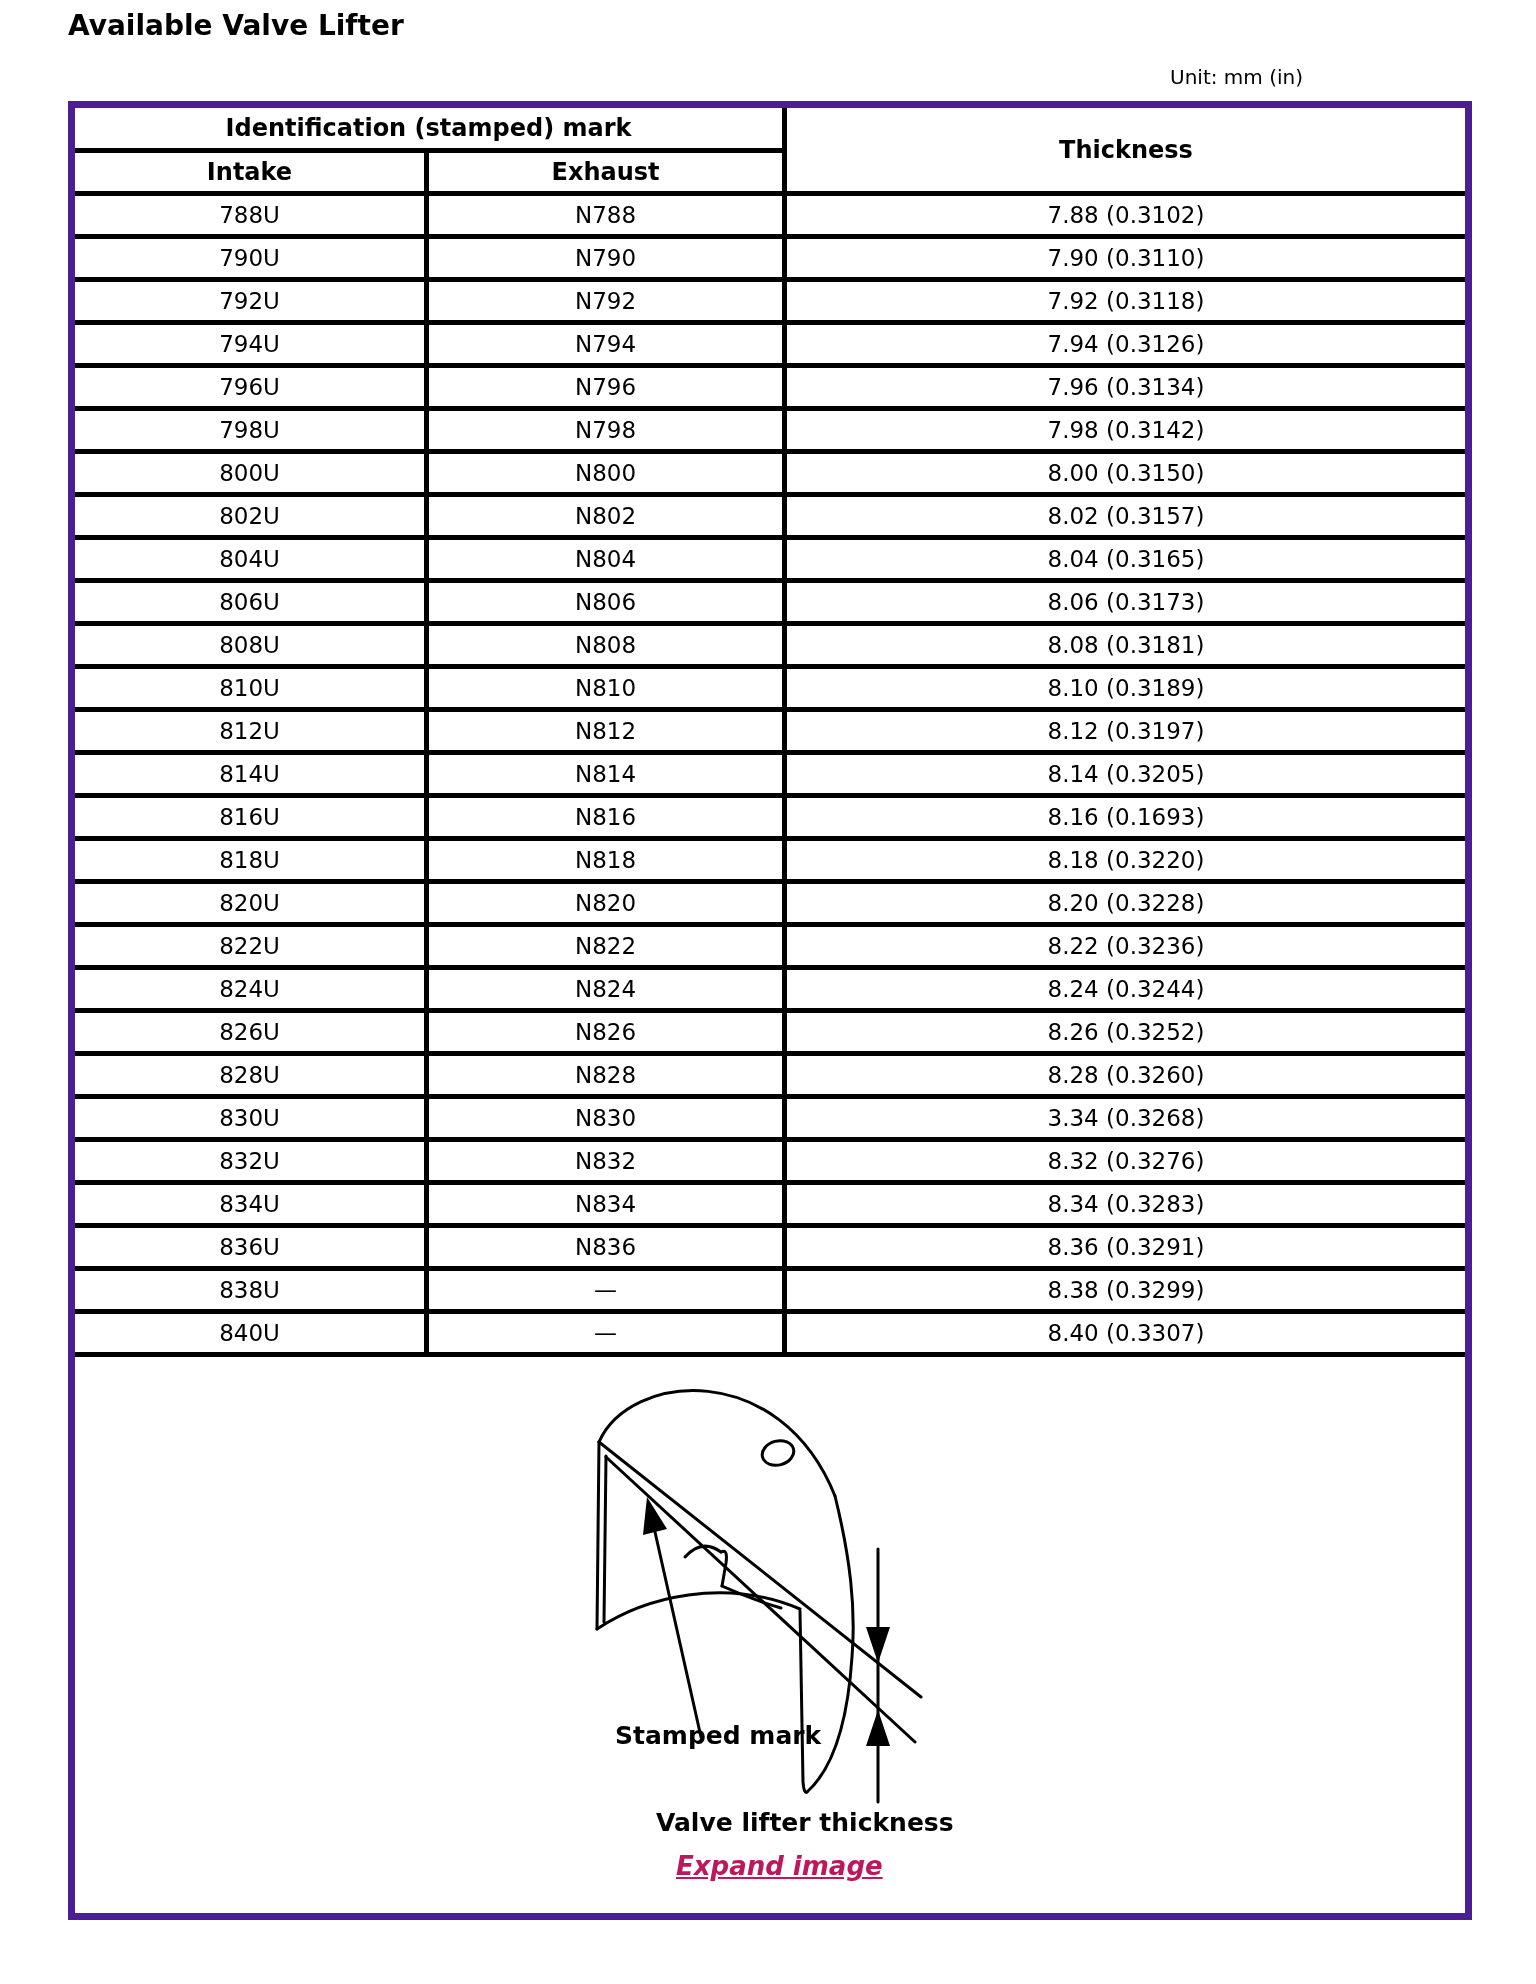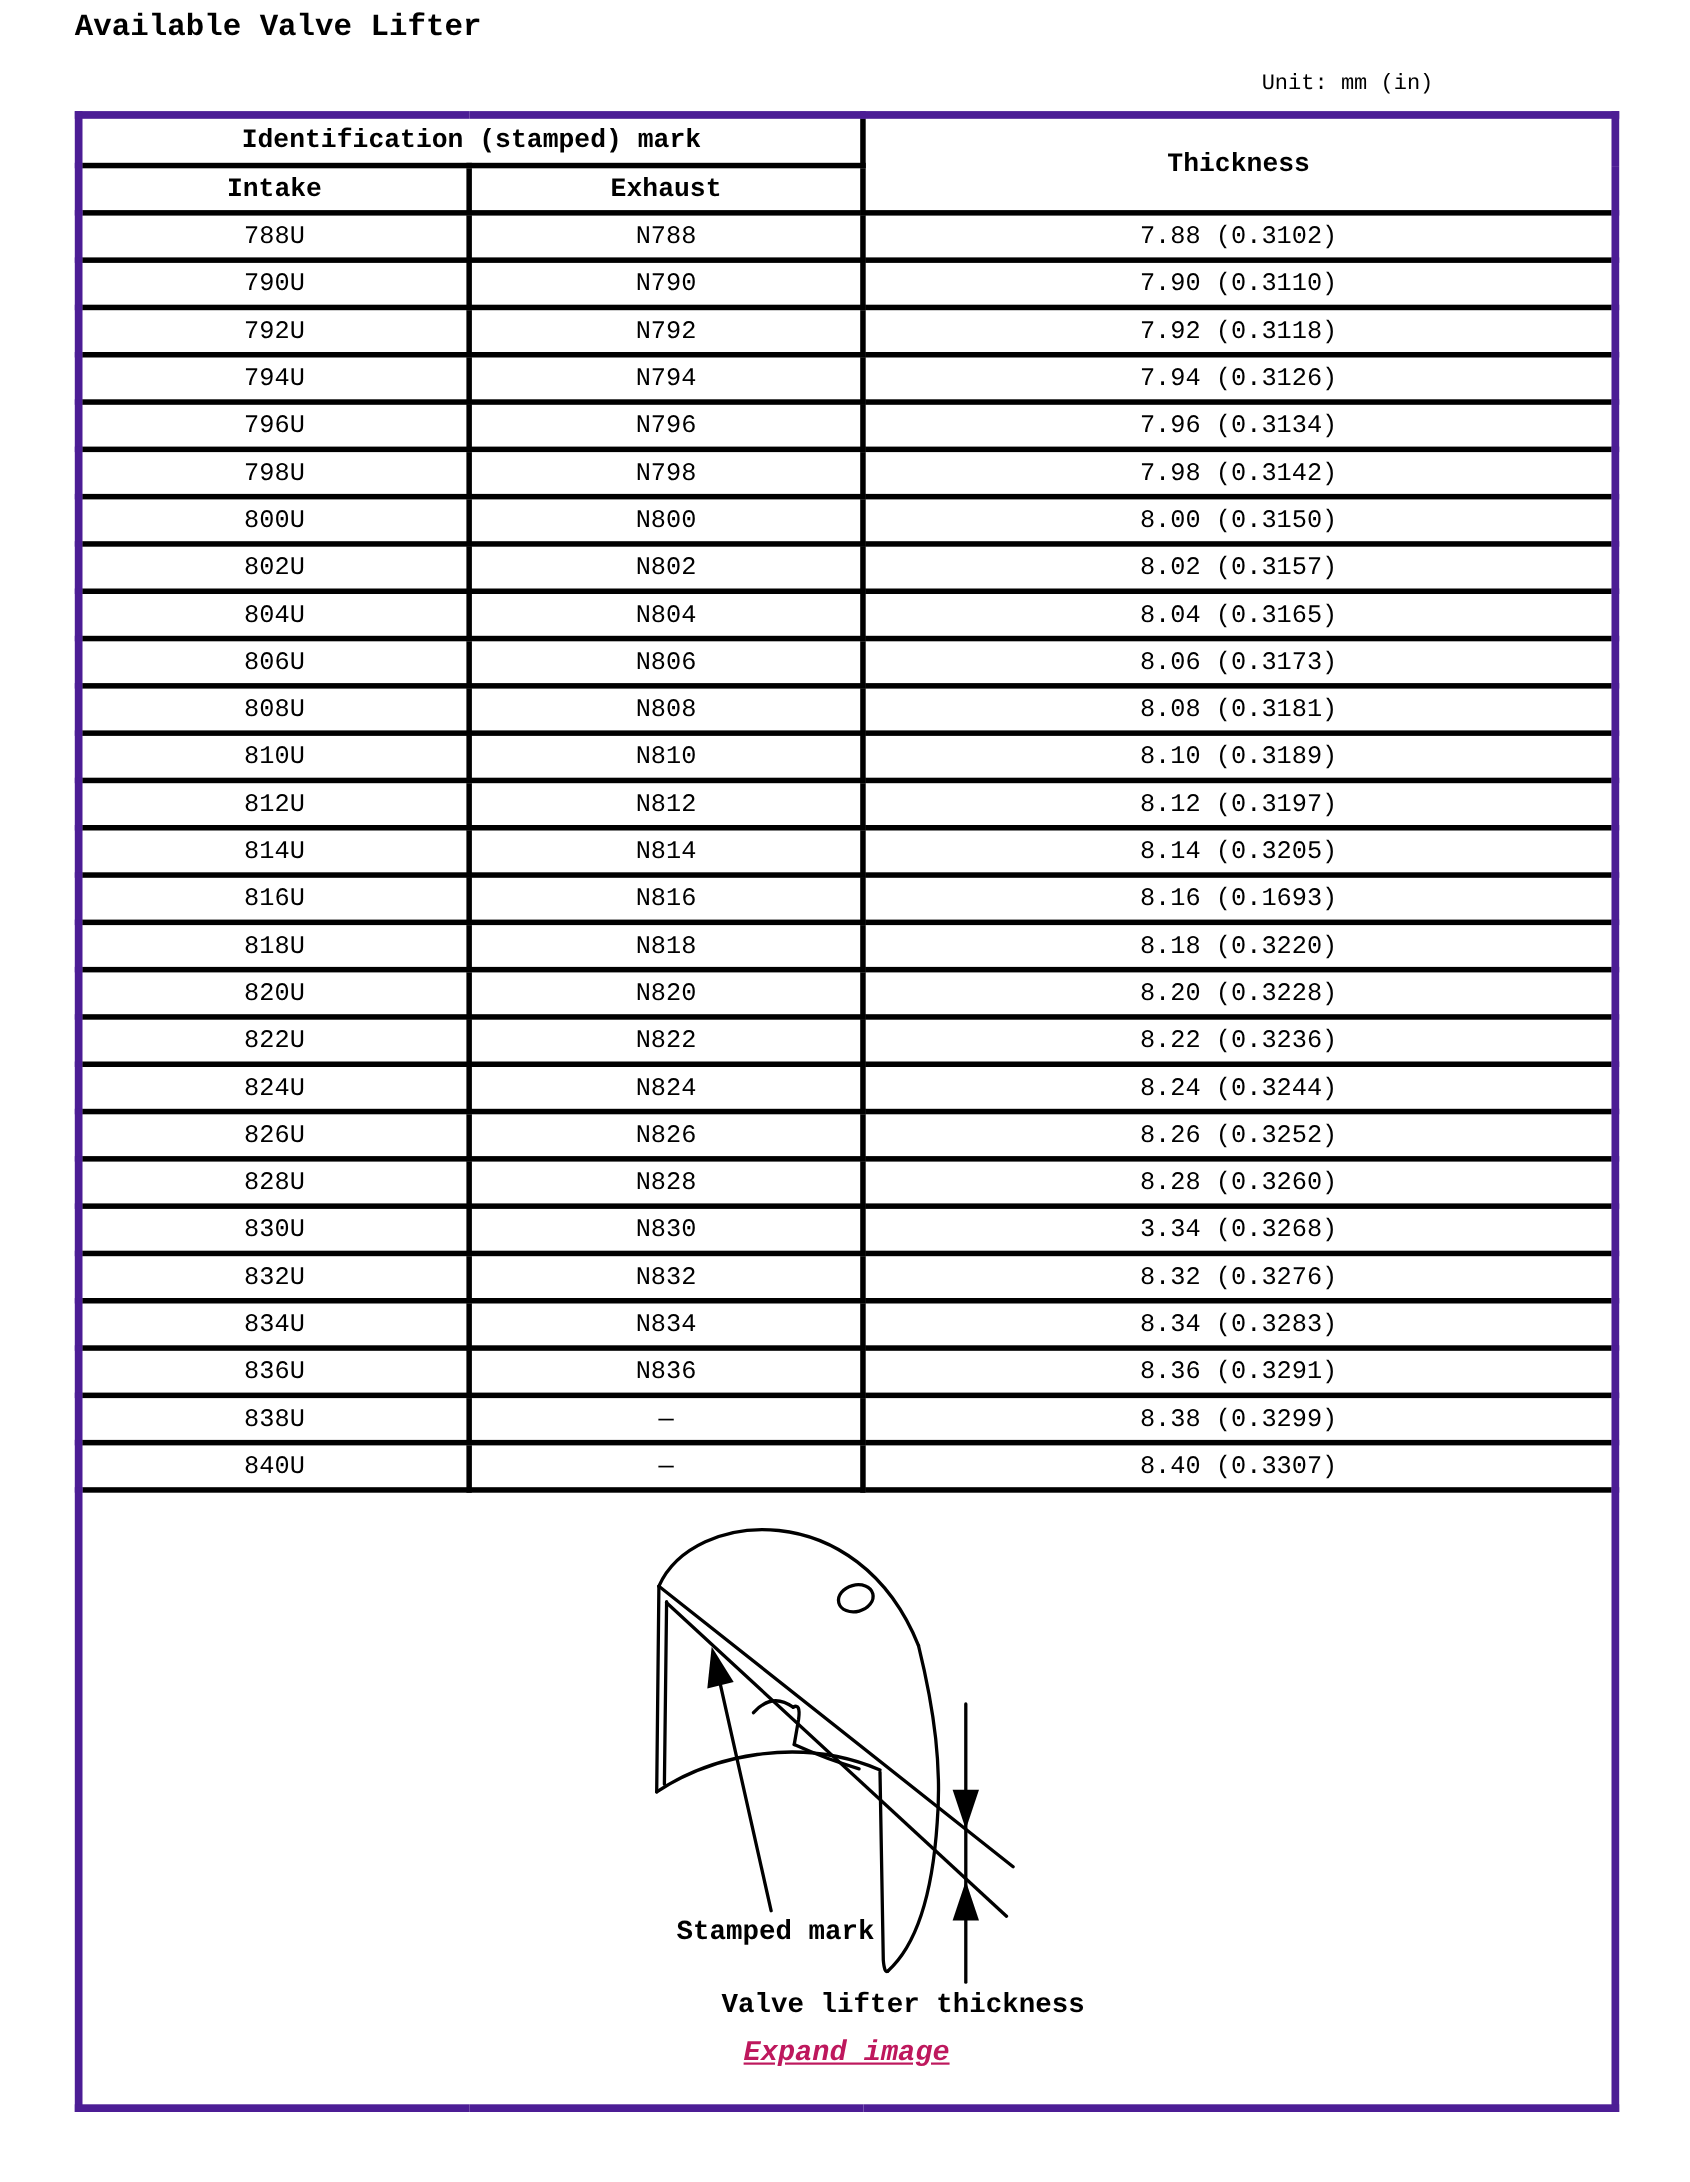--- a/index.html
+++ b/index.html
@@ -12,21 +12,20 @@
   .page {
     position: relative;
     width: 1536px;
     height: 1984px;
     background: #ffffff;
     box-sizing: border-box;
     padding: 8px 0 0 68px;
   }
   .content {
     width: 1235px;
-    font-family: Liberation Mono, monospace;
   }
   .doc-title {
     font-size: 28px;
     font-weight: bold;
     line-height: 36px;
     margin: 0;
   }
   .doc-subtitle {
     font-size: 26px;
     font-weight: bold;
@@ -84,21 +83,21 @@
     left: 0;
     top: 0;
   }
   .diagram-label {
     position: absolute;
     font-size: 25px;
     font-weight: bold;
     white-space: nowrap;
     line-height: 28px;
   }
-  .label-stamped { left: 540px; top: 386px; }
+  .label-stamped { left: 540px; top: 365px; }
   .label-thickness { left: 581px; top: 452px; }
   .expand-link {
     position: absolute;
     left: 601px;
     top: 494px;
     font-size: 26px;
     font-weight: bold;
     font-style: italic;
     text-decoration: underline;
     color: #be185d;

